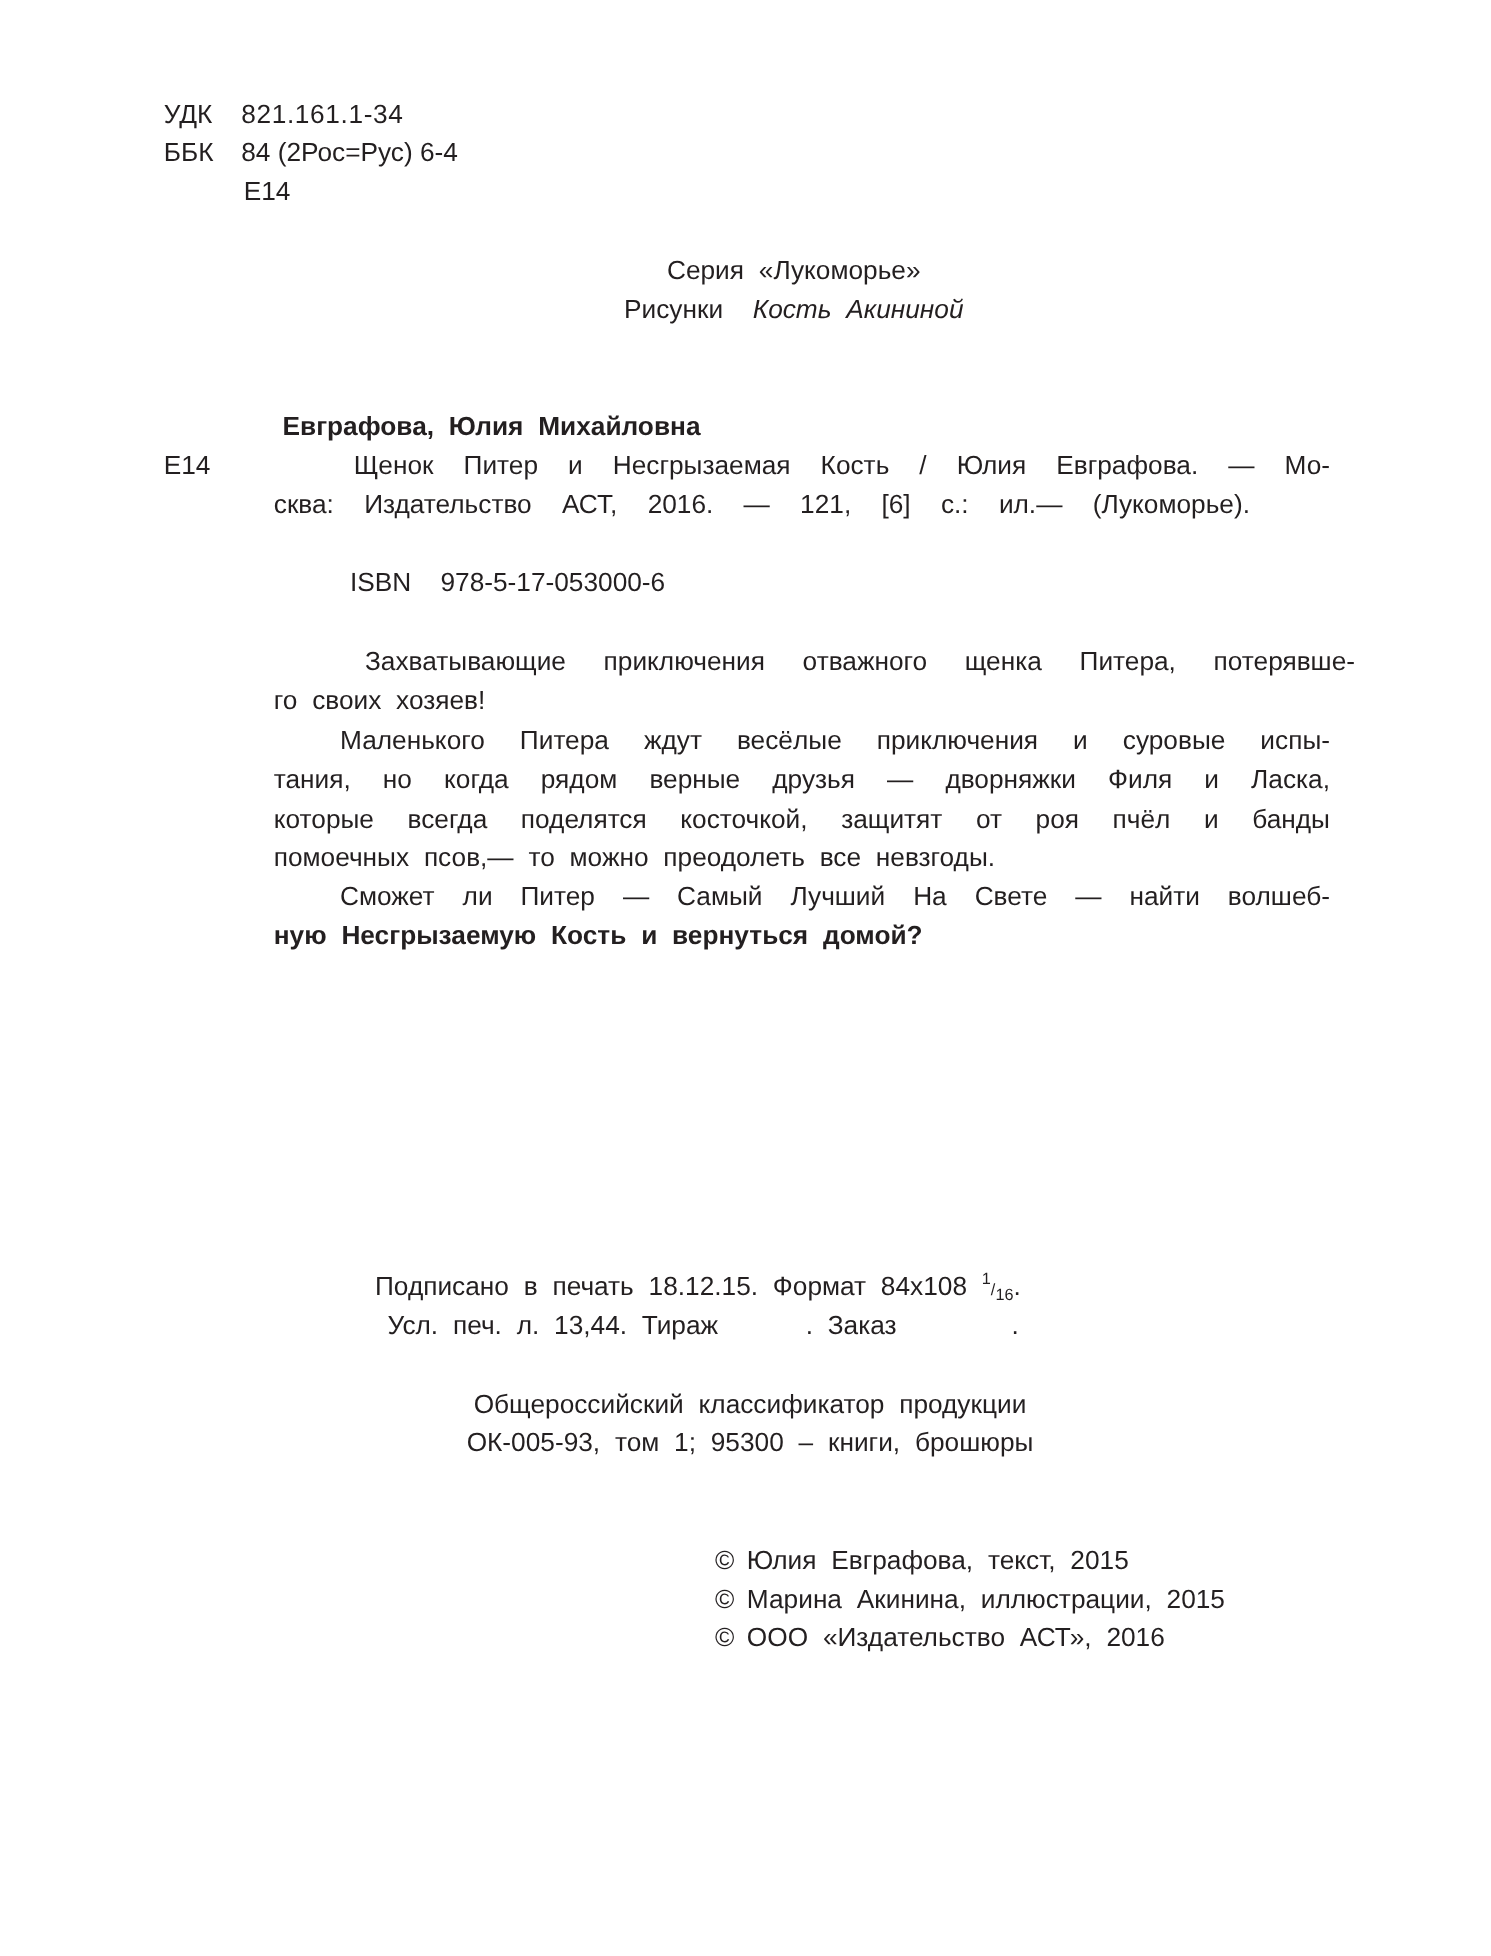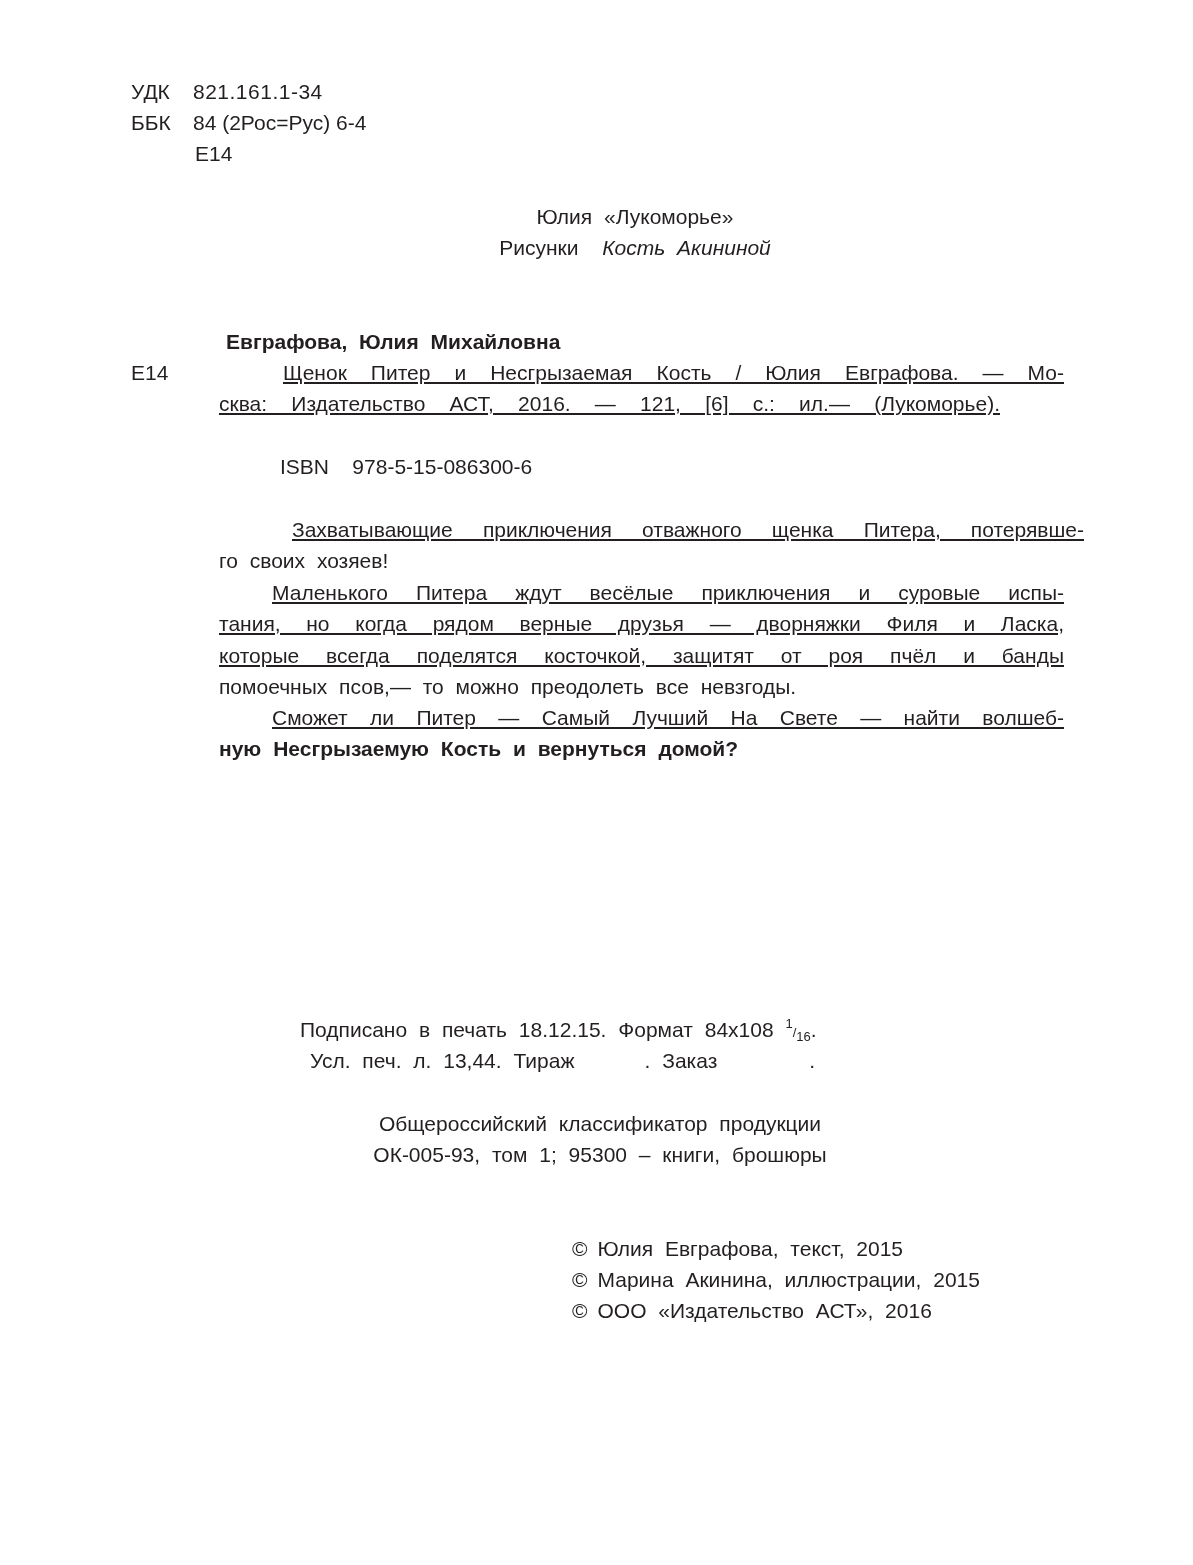--- a/index.html
+++ b/index.html
@@ -7,21 +7,21 @@
       width: 1193px; height: 1565px;
       background: #ffffff;
       color: #231f20;
       font-family: "Liberation Sans", "DejaVu Sans", sans-serif;
       font-size: 21px;
       position: relative;
       overflow: hidden;
     }
     .abs { position: absolute; white-space: nowrap; line-height: 31px; }
     .ws { word-spacing: 6px; }
-    .just { text-align: justify; text-align-last: justify; white-space: normal; text-decoration: underline; }
+    .just { text-align: justify; text-align-last: justify; white-space: normal; }
     .bold { font-weight: bold; }
     .ital { font-style: italic; }
     .center { text-align: center; }
 
     
     #udk-label { left: 131px; top: 76px; }
     #udk-value { left: 193px; top: 76px; letter-spacing: 0.5px; }
     #bbk-label { left: 131px; top: 107px; }
     #bbk-value { left: 193px; top: 107px; }
     #cutter-top { left: 195px; top: 138px; }
@@ -71,33 +71,33 @@
 
 <div>
   <span id="udk-label" class="abs">УДК</span>
   <span id="udk-value" class="abs">821.161.1-34</span>
   <span id="bbk-label" class="abs">ББК</span>
   <span id="bbk-value" class="abs">84 (2Рос=Рус) 6-4</span>
   <span id="cutter-top" class="abs">Е14</span>
 </div>
 
 <div>
-  <div id="series-line" class="abs center ws">Юлия «Лукоморье»</div>
+  <div id="series-line" class="abs center ws">Серия «Лукоморье»</div>
   <div id="illustrator-line" class="abs center ws">
     <span>Рисунки</span>&nbsp;&nbsp;<span class="ital">Кость Акининой</span>
   </div>
 </div>
 
 <div>
   <div id="author-heading" class="abs bold ws">Евграфова, Юлия Михайловна</div>
   <div id="cutter-left" class="abs">Е14</div>
   <div id="title-line-1" class="abs just">Щенок Питер и Несгрызаемая Кость / Юлия Евграфова. — Мо-</div>
   <div id="title-line-2" class="abs just">сква: Издательство АСТ, 2016. — 121, [6] с.: ил.— (Лукоморье).</div>
   <div id="isbn-line" class="abs">
-    <span>ISBN</span>&nbsp;&nbsp;&nbsp;&nbsp;<span>978-5-15-086300-6</span>
+    <span>ISBN</span>&nbsp;&nbsp;&nbsp;&nbsp;<span>978-5-17-053000-6</span>
   </div>
 </div>
 
 <div>
   <div id="ann-1" class="abs ann indent just">Захватывающие приключения отважного щенка Питера, потерявше-</div>
   <div id="ann-2" class="abs ann ws">го своих хозяев!</div>
   <div id="ann-3" class="abs ann indent just">Маленького Питера ждут весёлые приключения и суровые испы-</div>
   <div id="ann-4" class="abs ann just">тания, но когда рядом верные друзья — дворняжки Филя и Ласка,</div>
   <div id="ann-5" class="abs ann just">которые всегда поделятся косточкой, защитят от роя пчёл и банды</div>
   <div id="ann-6" class="abs ann ws">помоечных псов,— то можно преодолеть все невзгоды.</div>

